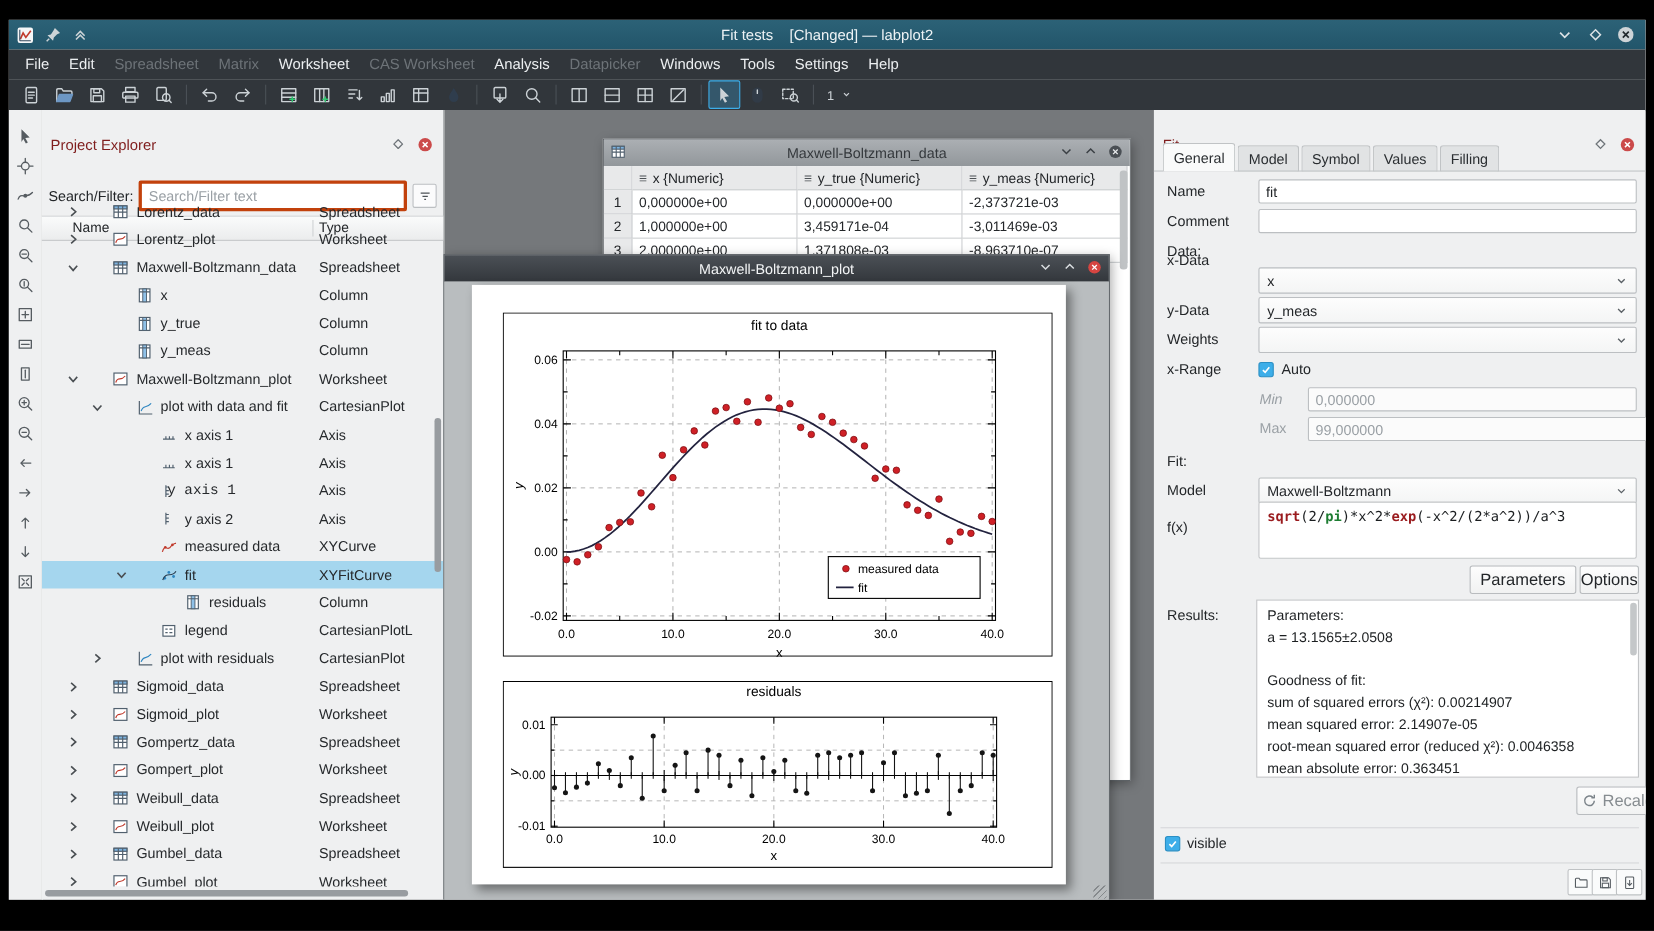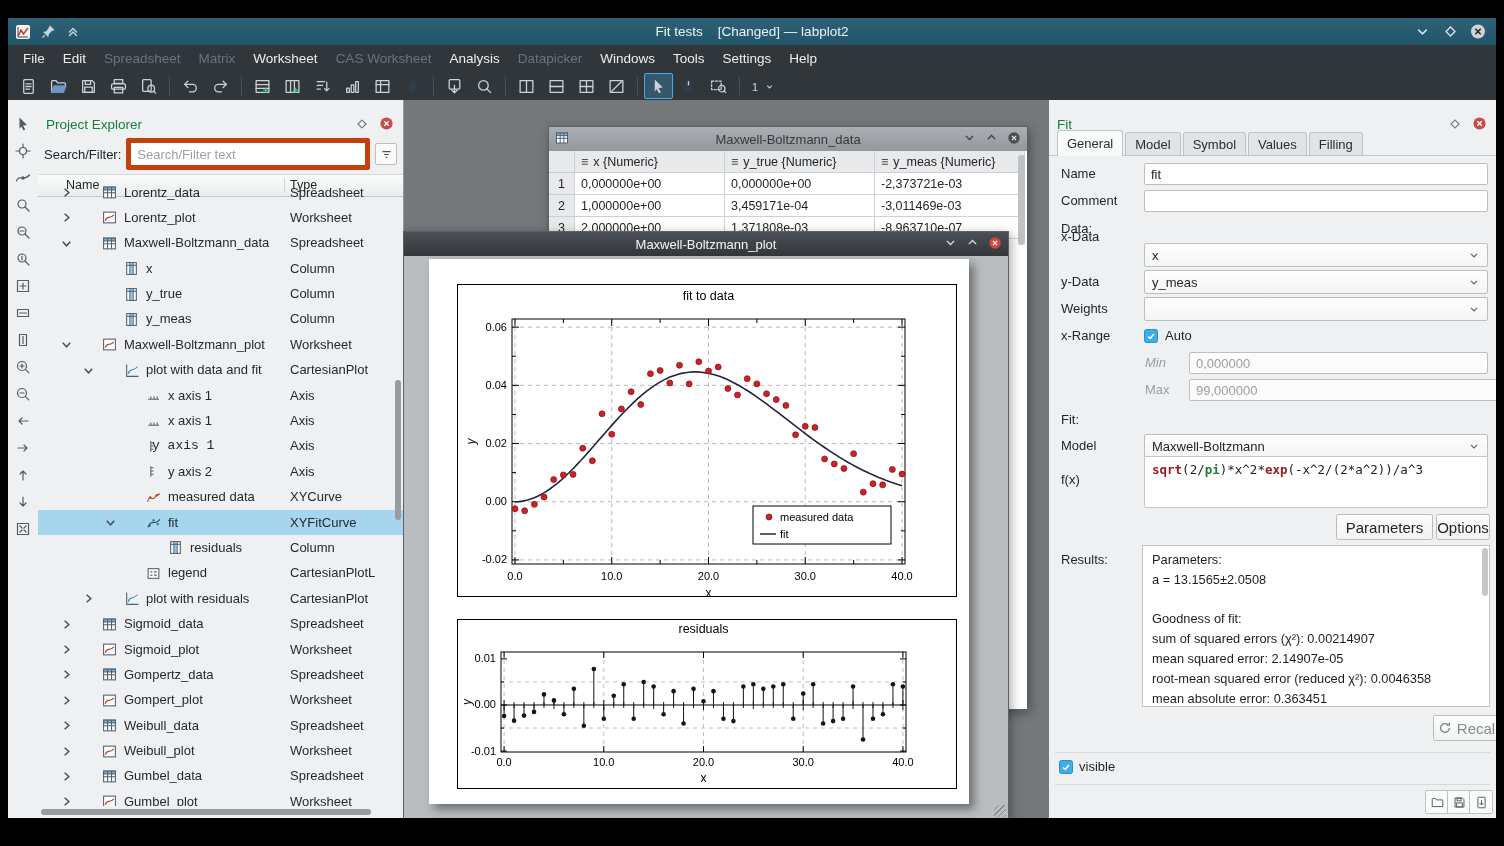--- a/index.html
+++ b/index.html
@@ -24,25 +24,25 @@
   .tb-sep{width:1px;height:18px;background:#4a5056;margin:0 5px;}
   .dd-arr{margin-left:1px;}
 
   
   .main{position:absolute;top:82px;left:0;right:0;bottom:0;background:#75787b;}
   .side-toolbar{position:absolute;left:0;top:0;width:30px;bottom:0;background:#eff0f1;border-right:1px solid #c3c6c8;display:flex;flex-direction:column;align-items:center;padding-top:12px;gap:3px;color:#565c61;}
   .side-btn{width:24px;height:24px;display:flex;align-items:center;justify-content:center;border-radius:2px;}
 
   
   .explorer{position:absolute;left:30px;top:0;width:365px;bottom:0;background:#eff0f1;border-right:1px solid #96999c;}
-  .dock-head{height:28px;display:flex;align-items:flex-end;padding:4px 8px;font-size:13.5px;color:#15803d;}
+  .dock-head{height:28px;display:flex;align-items:center;padding:17px 8px;font-size:13.5px;color:#7f1d1d;}
   .dock-head .spacer{flex:1;}
   .dock-ic{width:17px;height:17px;display:inline-flex;align-items:center;justify-content:center;margin-left:8px;}
   .search-row{display:flex;align-items:center;padding:2px 6px 4px 6px;gap:5px;font-size:13px;color:#232629;}
-  .search-row input{flex:1;height:22px;border:5px solid #c2410c;border-radius:2px;padding:0 6px;font:13px "Liberation Sans",sans-serif;color:#232629;background:#fff;outline:none;min-width:0;}
+  .search-row input{flex:1;height:22px;border:3px solid #c2410c;border-radius:2px;padding:0 6px;font:13px "Liberation Sans",sans-serif;color:#232629;background:#fff;outline:none;min-width:0;}
   .search-row input::placeholder{color:#9aa0a5;}
   .mini-btn{width:22px;height:22px;border:1px solid #bcbfc2;border-radius:2px;background:#fbfbfc;display:flex;align-items:center;justify-content:center;padding:0;color:#4c5256;}
   .tree-head{position:relative;height:21px;background:linear-gradient(#fafbfb,#ebeced);border-top:1px solid #d6d8da;border-bottom:1px solid #c5c7c9;font-size:12.5px;color:#232629;}
   .th-name{position:absolute;left:28px;top:3px;}
   .th-type{position:absolute;left:252px;top:3px;}
   .th-div{position:absolute;left:246px;top:3px;bottom:3px;width:1px;background:#d0d2d4;}
   .tree{position:absolute;left:0;right:0;top:80px;bottom:12px;overflow:hidden;font-size:13px;color:#26292c;}
   .tree-row{position:relative;height:25.4px;}
   .tree-row.selected{background:#a5d6ee;}
   .tr-arrow{position:absolute;top:6px;width:13px;height:13px;}

